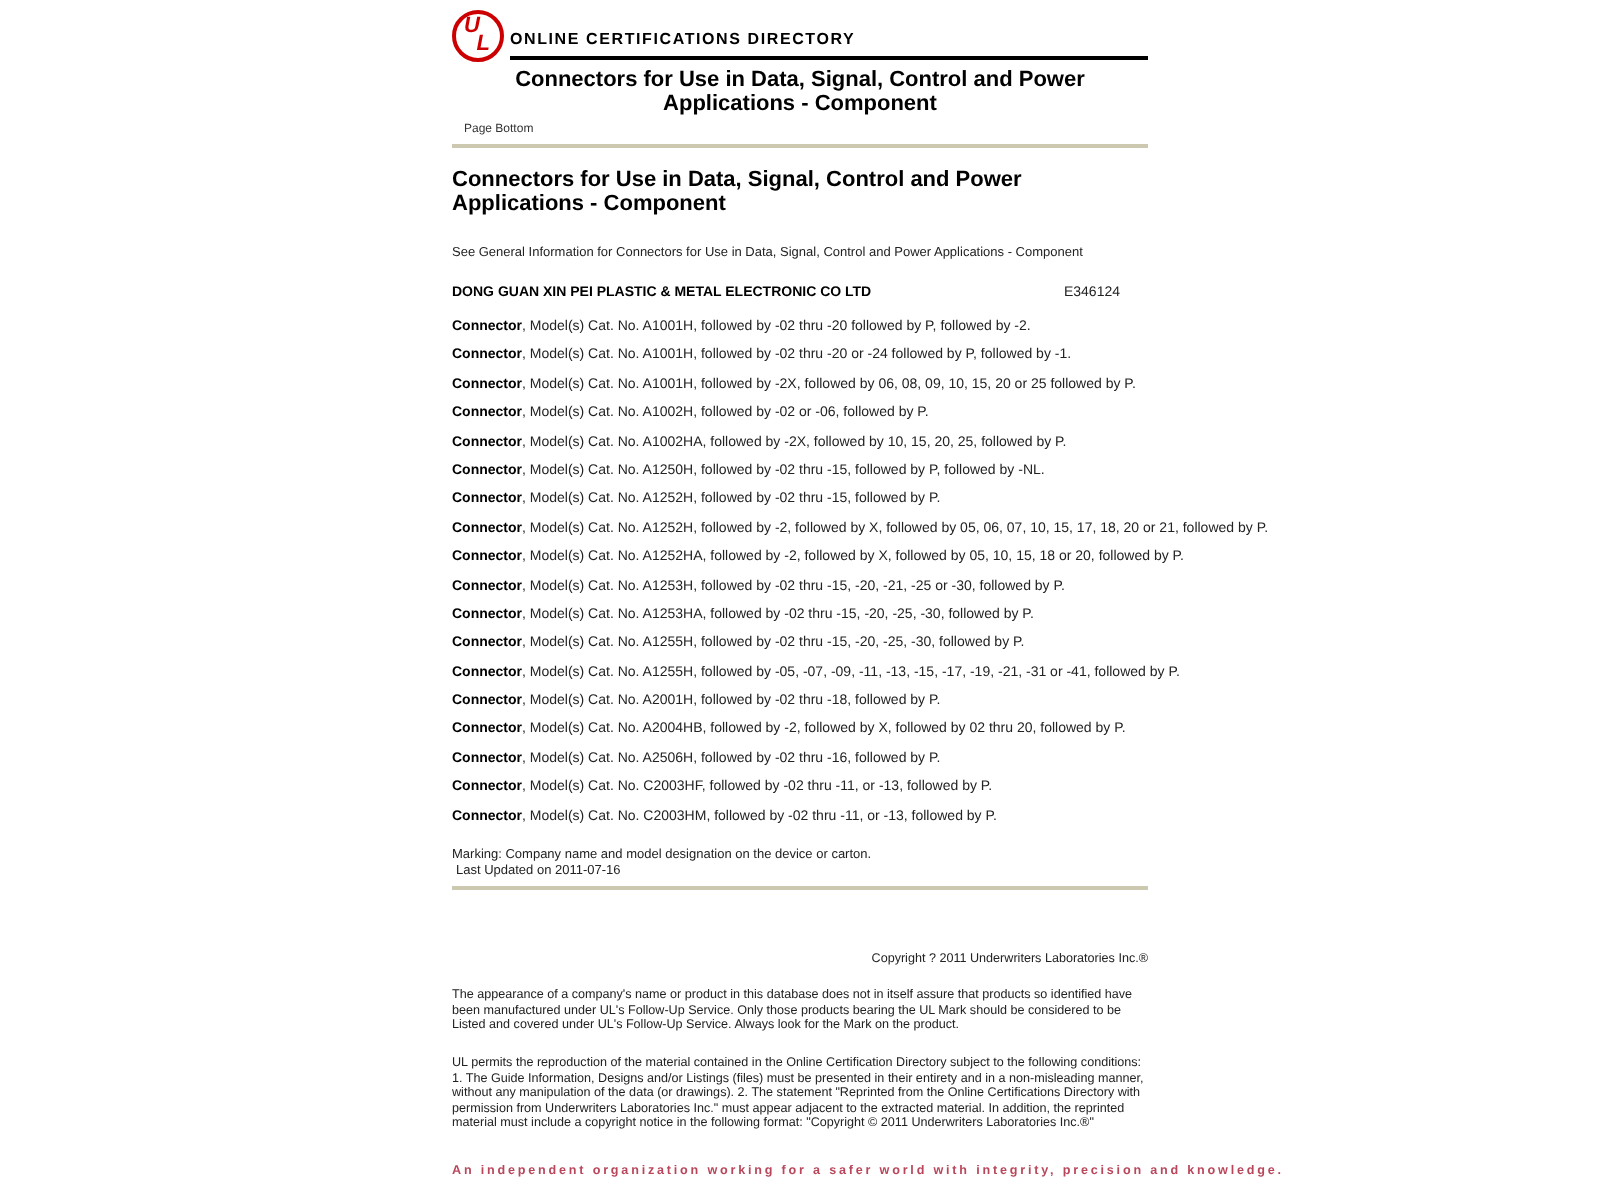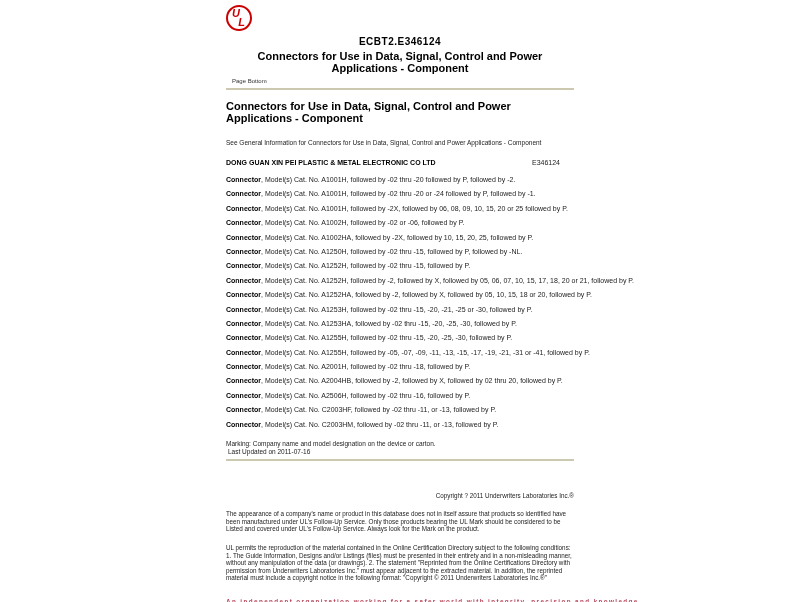--- a/index.html
+++ b/index.html
@@ -171,23 +171,25 @@
 </head>
 <body>
 
 <div class="page">
 
   <div class="header">
     <div class="ul-logo">
       <span class="u">U</span>
       <span class="l">L</span>
     </div>
+    <div class="dir-rule">
+      <span class="dir-title">ONLINE CERTIFICATIONS DIRECTORY</span>
+    </div>
   </div>
 
-  <div class="title-code">ECBT2.E346124</div>
   <div class="title-main">Connectors for Use in Data, Signal, Control and Power Applications - Component</div>
   <div class="page-bottom">Page Bottom</div>
 
   <hr class="tan-rule">
 
   <div class="section-heading">Connectors for Use in Data, Signal, Control and Power Applications - Component</div>
 
   <div class="general-info">See General Information for Connectors for Use in Data, Signal, Control and Power Applications - Component</div>
 
   <div class="company-row">

